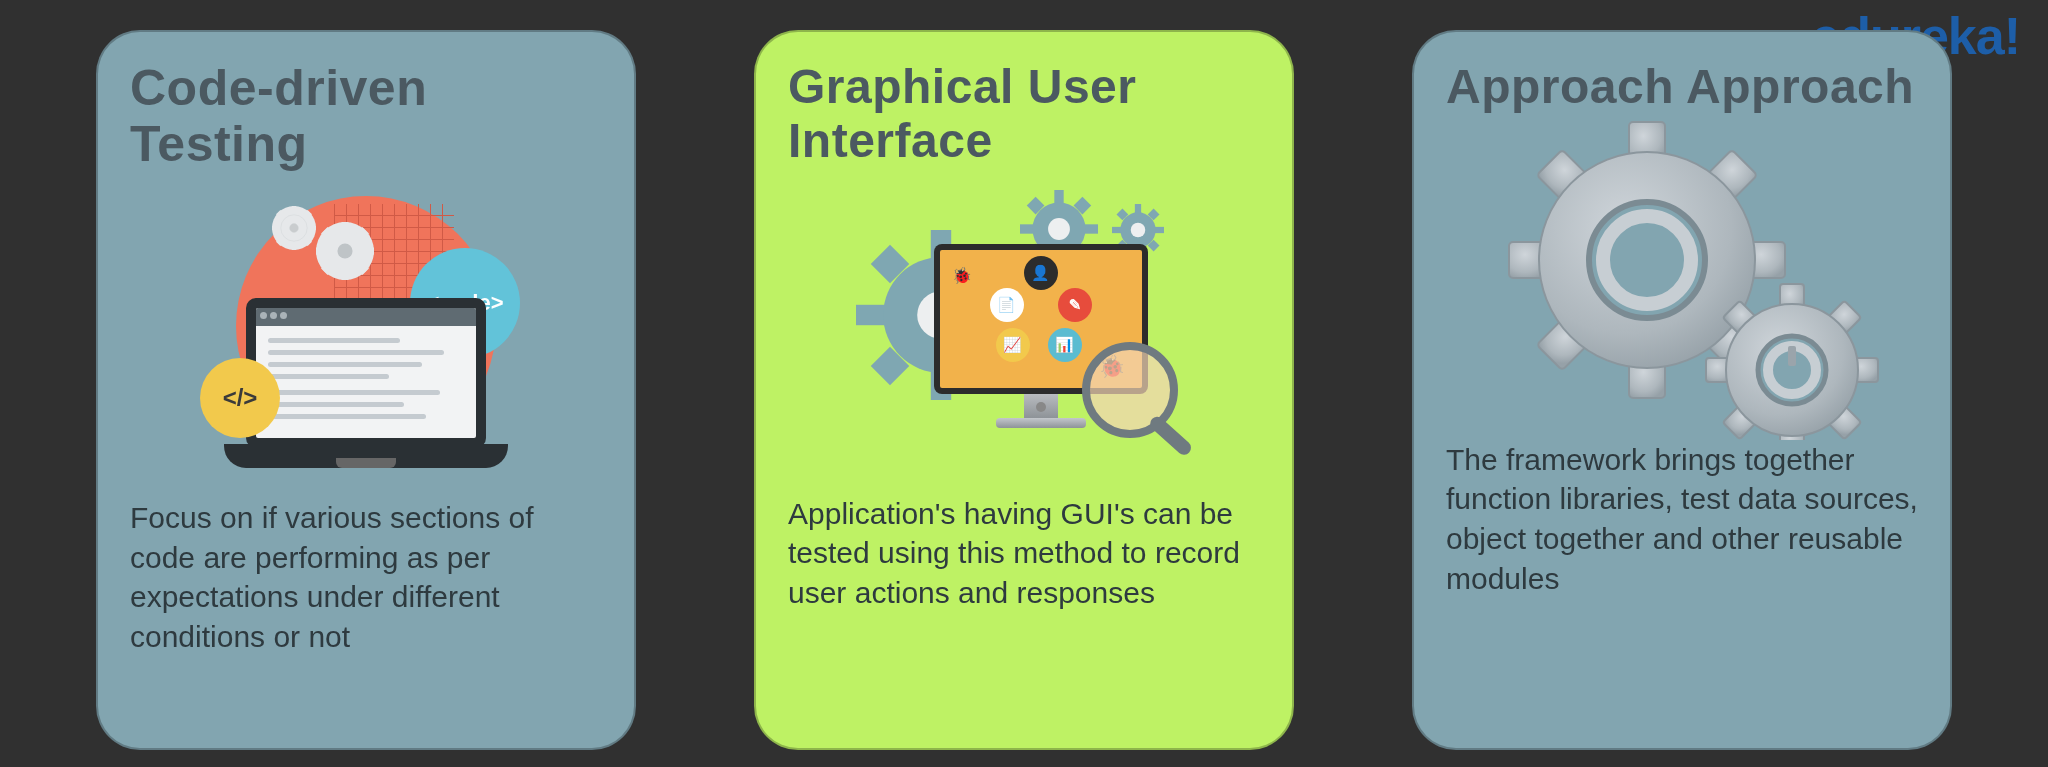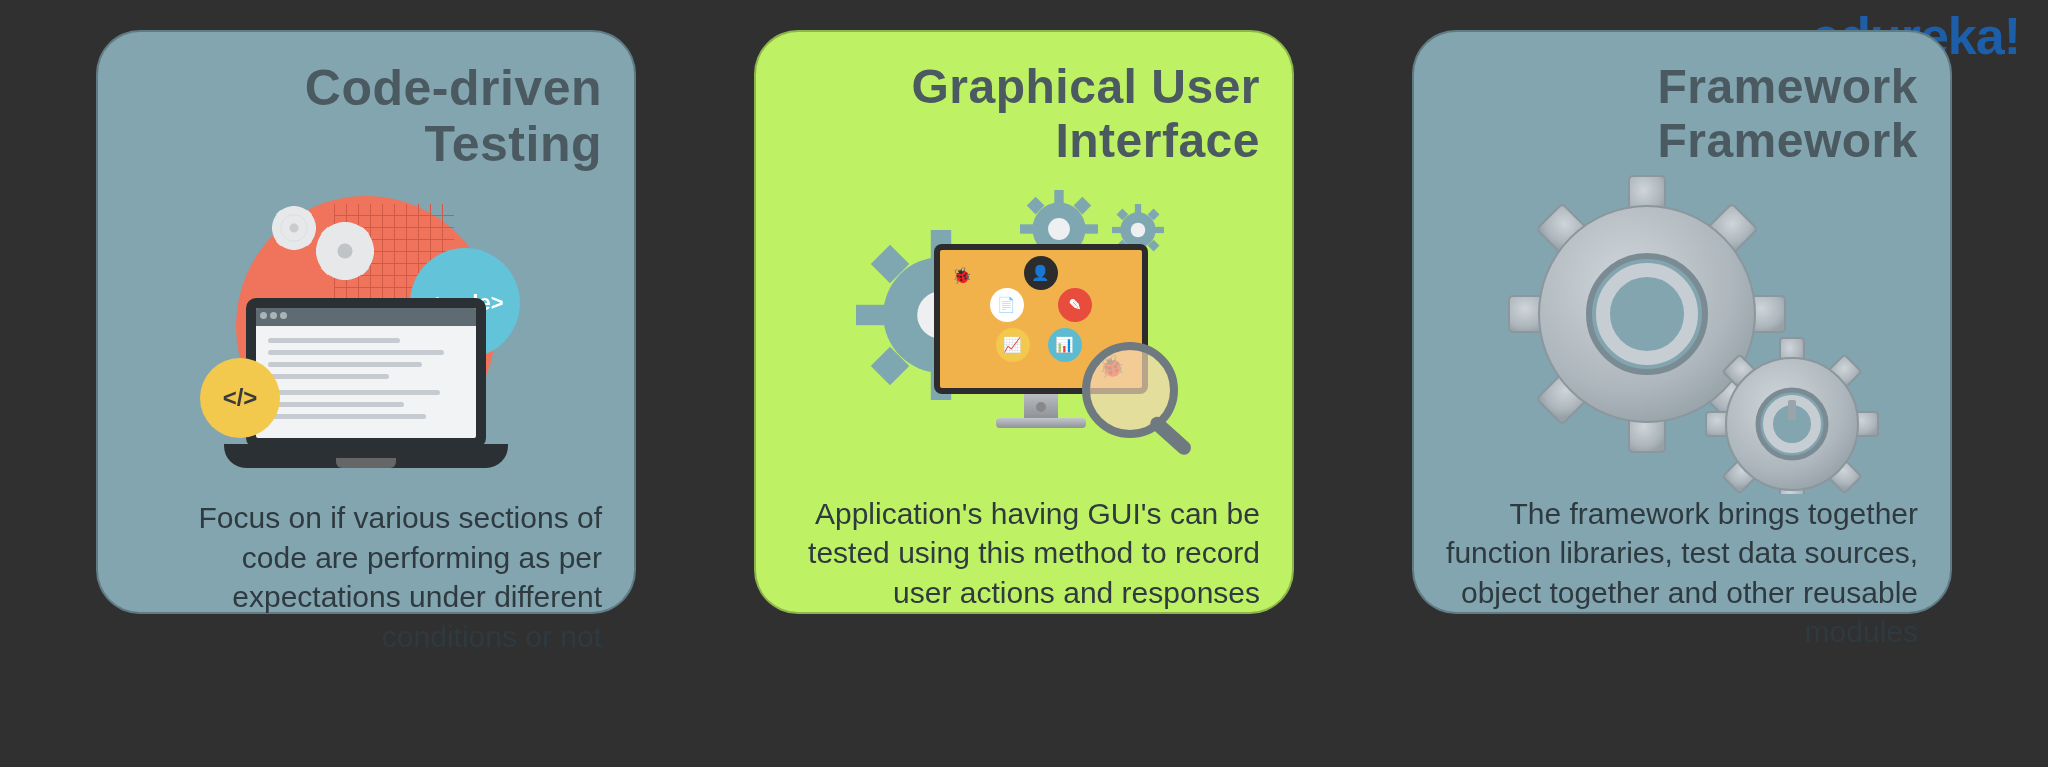--- a/index.html
+++ b/index.html
@@ -1,18 +1,18 @@
 <!DOCTYPE html>
 <html><head>
 <meta charset="utf-8">
 <style>
   html,body{margin:0;padding:0;width:2048px;height:767px;background:#303030;font-family:"Segoe UI",Arial,sans-serif;overflow:hidden}
   .stage{position:relative;width:2048px;height:767px}
   .brand{position:absolute;top:6px;right:28px;font-weight:800;font-size:52px;color:#1d5ea8;font-family:Arial,sans-serif;letter-spacing:-1px}
-  .card{position:absolute;top:30px;width:540px;height:584px;border-radius:44px;box-sizing:border-box;padding:28px 32px 32px 32px;text-align:right;border:2px solid rgba(0,0,0,.25)}
+  .card{position:absolute;top:30px;width:540px;height:720px;border-radius:44px;box-sizing:border-box;padding:28px 32px 32px 32px;text-align:left;border:2px solid rgba(0,0,0,.25)}
   .card.dark{background:#82a5b0}
   .card.light{background:#bef264}
   .title{font-family:"Arial Narrow","Segoe UI",sans-serif;font-weight:700;color:#4b5961;font-size:48px;line-height:1.12;letter-spacing:.5px;margin:0 0 6px 0}
   .titleA{font-size:50px}
   .illus{display:flex;align-items:center;justify-content:center;width:100%;height:320px}
   .desc{color:#2e3a3f;font-size:30px;line-height:1.32;}
   
   .A-wrap{position:relative;width:360px;height:300px}
   .A-sun{position:absolute;left:50px;top:8px;width:260px;height:260px;border-radius:50%;background:#f0745b}
   .A-grid{position:absolute;left:148px;top:16px;width:120px;height:96px;background:
@@ -186,21 +186,21 @@
         <div class="B-mag">
             <div class="ring"></div>
             <div class="hand"></div>
           </div>
       </div>
     </div>
     <div class="desc">Application's having GUI's can be tested using this method to record user actions and responses</div>
   </div>
 
   <div class="card dark" style="left:1412px">
-    <div class="title">Framework Framework</div>
+    <div class="title">Approach Approach</div>
     <div class="illus">
       <div class="C-wrap">
         <svg viewBox="0 0 420 320" width="420" height="320">
           <defs>
             <radialGradient id="gm" cx="40%" cy="35%" r="70%">
               <stop offset="0%" stop-color="#cfd5da"></stop>
               <stop offset="70%" stop-color="#aeb7bd"></stop>
               <stop offset="100%" stop-color="#96a1a8"></stop>
             </radialGradient>
           </defs>

